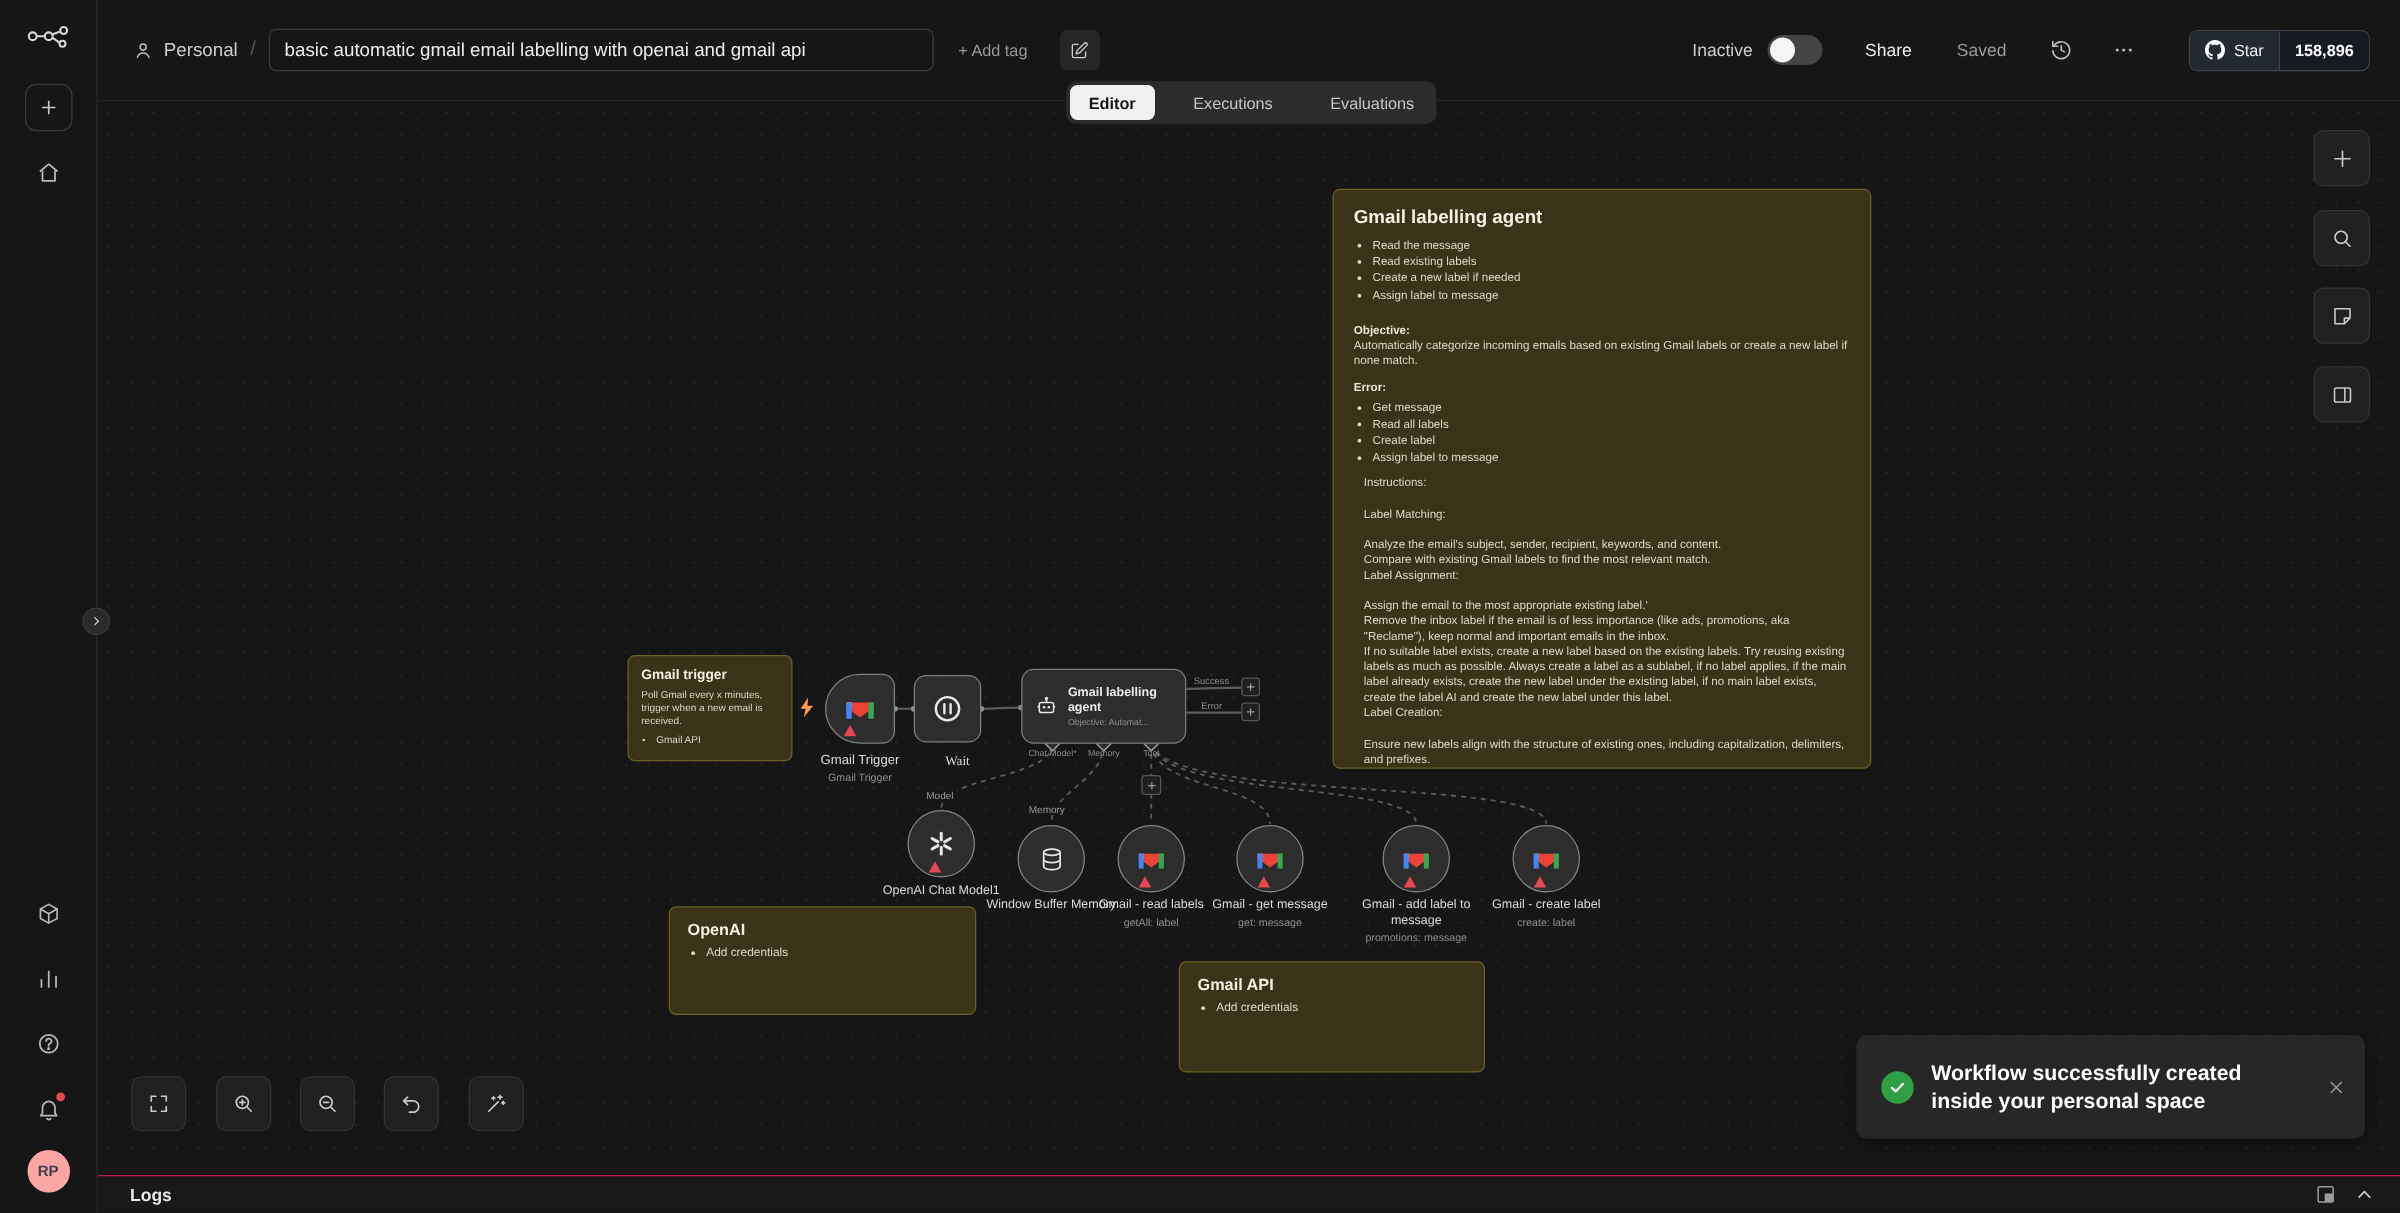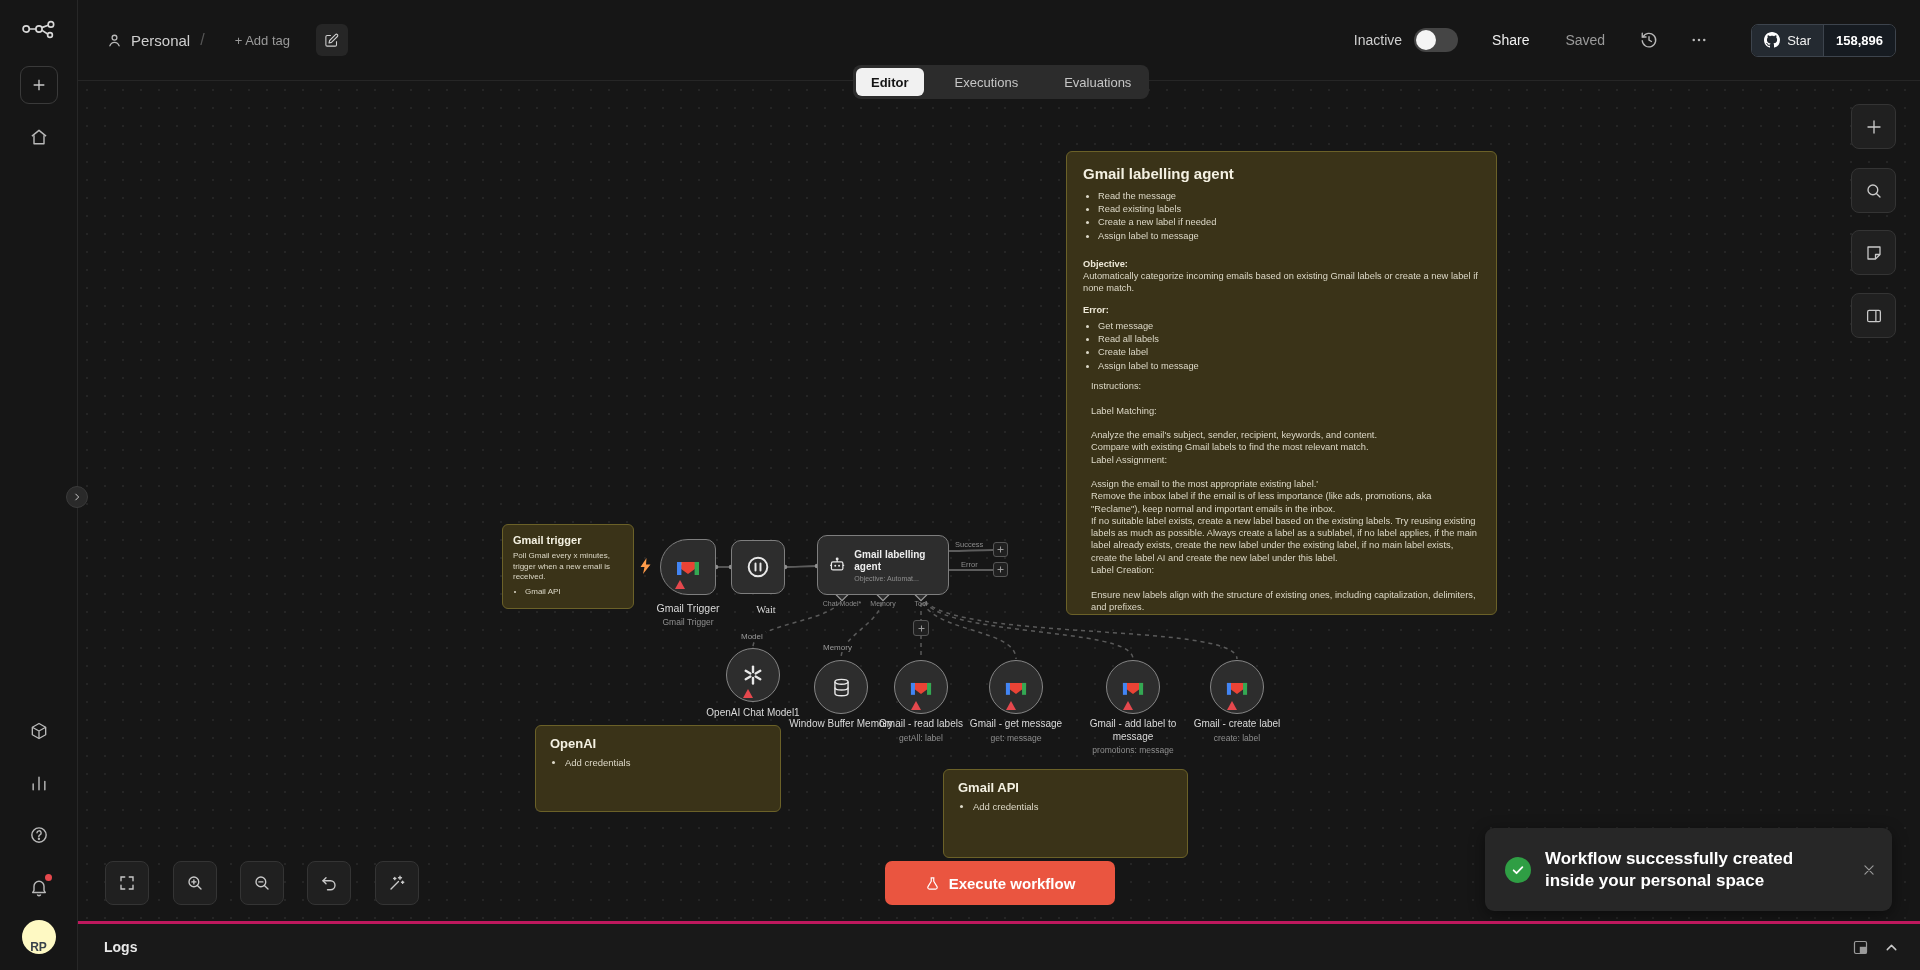--- a/index.html
+++ b/index.html
@@ -9,22 +9,22 @@
   
   #sidebar { position:absolute; left:0; top:0; bottom:0; width:78px; background:#161616;
     border-right:1px solid #272727; display:flex; flex-direction:column; align-items:center; z-index:40; }
   #sidebar .logo { margin-top:18px; margin-bottom:22px; }
   .side-btn { width:38px; height:38px; border-radius:9px; display:flex; align-items:center; justify-content:center;
     margin-bottom:14px; cursor:pointer; }
   .side-btn.bordered { border:1px solid #3a3a3a; }
   .side-spacer { flex:1; }
   .bell-wrap { position:relative; }
   .bell-dot { position:absolute; top:6px; right:6px; width:7px; height:7px; border-radius:50%; background:#e5484d; }
-  .avatar { width:34px; height:34px; border-radius:50%; background:#fef9c3; color:#39424a; font-size:12px;
-    font-weight:bold; display:flex; align-items:flex-end; justify-content:center; margin-bottom:16px; cursor:pointer; }
+  .avatar { width:34px; height:34px; border-radius:50%; background:#fca5a5; color:#39424a; font-size:12px;
+    font-weight:bold; display:flex; align-items:center; justify-content:center; margin-bottom:16px; cursor:pointer; }
 
   
   #header { position:absolute; left:78px; right:0; top:0; height:81px; background:#161616;
     border-bottom:1px solid #262626; display:flex; align-items:center; padding:0 24px 0 28px; z-index:30; }
   .crumb { display:flex; align-items:flex-end; gap:8px; font-size:15px; color:#cfcfcf; cursor:pointer; }
   .slash { color:#555; font-size:16px; margin:0 10px; }
   #title-input { width:532px; height:34px; background:transparent; border:1px solid #3b3b3b; border-radius:6px;
     color:#ececec; font-size:15px; padding:0 12px; font-family:inherit; }
   .add-tag { color:#9a9a9a; font-size:13px; margin-left:20px; cursor:pointer; white-space:nowrap; }
   .edit-btn { width:32px; height:32px; border-radius:6px; background:#262626; display:flex; align-items:center;
@@ -92,22 +92,22 @@
     box-shadow:0 4px 16px rgba(0,0,0,.45); display:flex; align-items:center; padding:0 16px 0 20px; }
   .toast-check { width:26px; height:26px; border-radius:50%; background:#2f9e44; display:flex; align-items:center;
     justify-content:center; flex:none; }
   .toast-msg { font-size:17px; font-weight:bold; color:#fff; line-height:1.25; margin-left:14px; width:290px; }
   .toast-close { margin-left:auto; cursor:pointer; display:flex; align-items:flex-start; }
 
   #edge-chevron { position:absolute; left:66px; top:486px; width:22px; height:22px; background:#2a2a2a;
     border:1px solid #3a3a3a; border-radius:50%; display:flex; align-items:center; justify-content:center;
     z-index:45; cursor:pointer; }
 
-  #logs-bar { position:absolute; left:78px; right:0; bottom:0; height:49px; background:#191919;
-    border-top:3px solid #be185d; display:flex; align-items:center; padding:0 20px 0 26px; z-index:30; }
+  #logs-bar { position:absolute; left:78px; right:0; bottom:0; height:30px; background:#191919;
+    border-top:1px solid #be185d; display:flex; align-items:center; padding:0 20px 0 26px; z-index:30; }
   #logs-bar .label { font-size:14px; font-weight:bold; color:#e8e8e8; }
   .logs-icons { margin-left:auto; display:flex; gap:14px; }
   .logs-icons > div { cursor:pointer; display:flex; }
 </style>
 </head>
 <body>
 
 <div id="sidebar">
   <div class="logo">
     <svg width="38" height="22" viewBox="0 0 40 24" fill="none" stroke="#d8d8d8" stroke-width="1.8">
@@ -162,20 +162,21 @@
 
 <div id="header">
   <div class="crumb">
     <svg width="17" height="17" viewBox="0 0 24 24" stroke="#b9b9b9" stroke-width="1.8" fill="none" stroke-linecap="round">
         <circle cx="12" cy="8" r="3.4"></circle>
         <path d="M5.5 19.5c1.2-3.4 3.7-4.8 6.5-4.8s5.3 1.4 6.5 4.8"></path>
       </svg>
     <span>Personal</span>
   </div>
   <span class="slash">/</span>
+  <input id="title-input" value="basic automatic gmail email labelling with openai and gmail api" style="">
   <span class="add-tag">+ Add tag</span>
   <div class="edit-btn">
     <svg width="15" height="15" viewBox="0 0 24 24" stroke="#cfcfcf" stroke-width="1.7" fill="none" stroke-linejoin="round">
         <path d="M11 4H5a2 2 0 0 0-2 2v13a2 2 0 0 0 2 2h13a2 2 0 0 0 2-2v-6"></path>
         <path d="M18.4 2.6a2.1 2.1 0 0 1 3 3L12 15l-4 1 1-4z"></path>
       </svg>
   </div>
   <div class="hdr-right">
     <span class="status-label">Inactive</span>
     <div class="toggle">
@@ -484,26 +485,20 @@
         <path d="M4 9h10a6 6 0 1 1 0 12h-4"></path>
       </svg>
   </div>
   <div class="tool-btn" style="left:297px; top:780px;">
     <svg width="18" height="18" viewBox="0 0 24 24" stroke="#c9c9c9" stroke-width="1.8" fill="none" stroke-linecap="round">
         <path d="M4 20L14 10"></path>
         <path d="M16 3v4M14 5h4M19.5 9.5v3M18 11h3M9 4.5v3M7.5 6h3"></path>
       </svg>
   </div>
 
-  <button id="execute-btn">
-    <svg width="15" height="17" viewBox="0 0 24 24" fill="none" stroke="#fff" stroke-width="1.9" stroke-linejoin="round">
-        <path d="M9 3h6M10 3v5.3L4.8 17a2.6 2.6 0 0 0 2.3 3.9h9.8a2.6 2.6 0 0 0 2.3-3.9L14 8.3V3"></path>
-      </svg>
-    <span>Execute workflow</span>
-  </button>
 
   <div class="tool-btn" style="left:1773px; top:23px; width:45px; height:45px;">
     <svg width="18" height="18" viewBox="0 0 24 24" stroke="#c9c9c9" stroke-width="1.8" fill="none" stroke-linecap="round">
         <path d="M12 4v16M4 12h16"></path>
       </svg>
   </div>
   <div class="tool-btn" style="left:1773px; top:87px; width:45px; height:45px;">
     <svg width="18" height="18" viewBox="0 0 24 24" stroke="#c9c9c9" stroke-width="1.8" fill="none" stroke-linecap="round">
         <circle cx="10.5" cy="10.5" r="6.5"></circle>
         <path d="M20 20l-4.8-4.8"></path>

